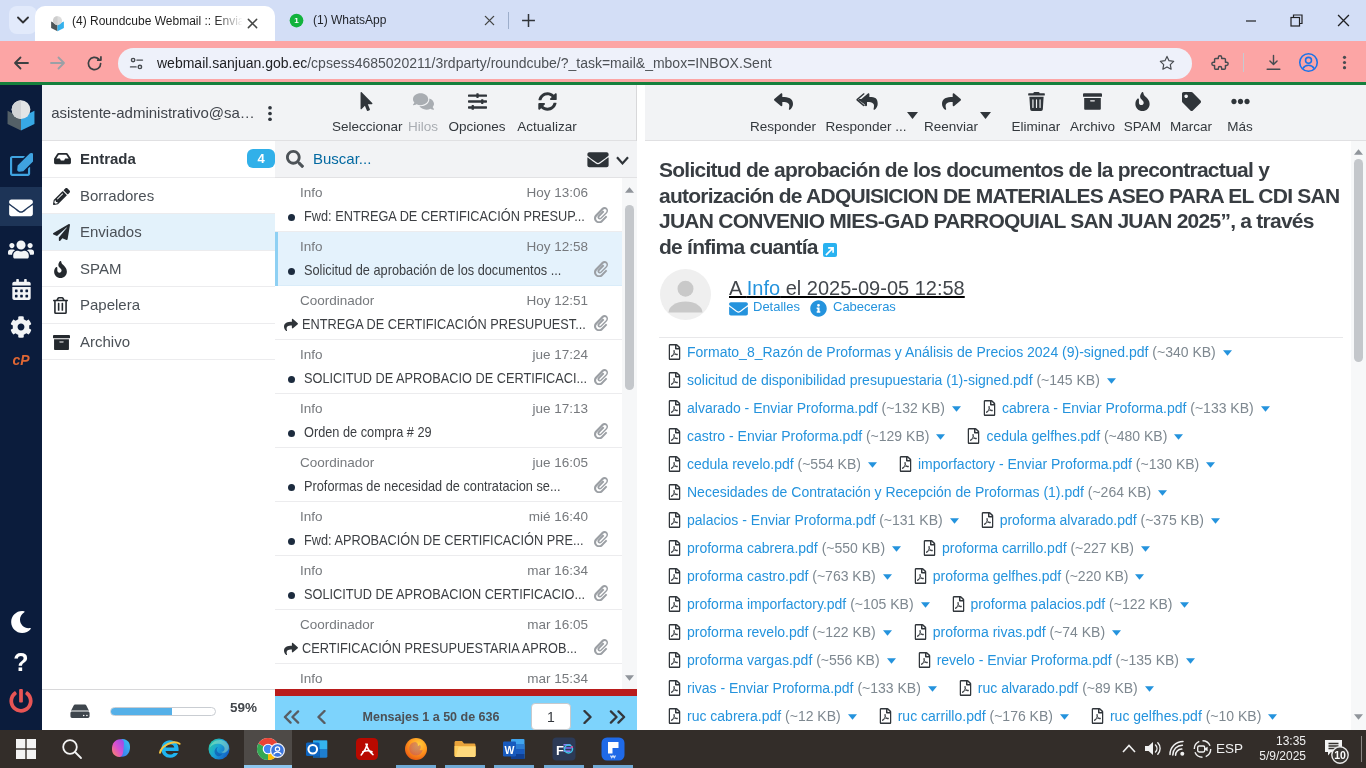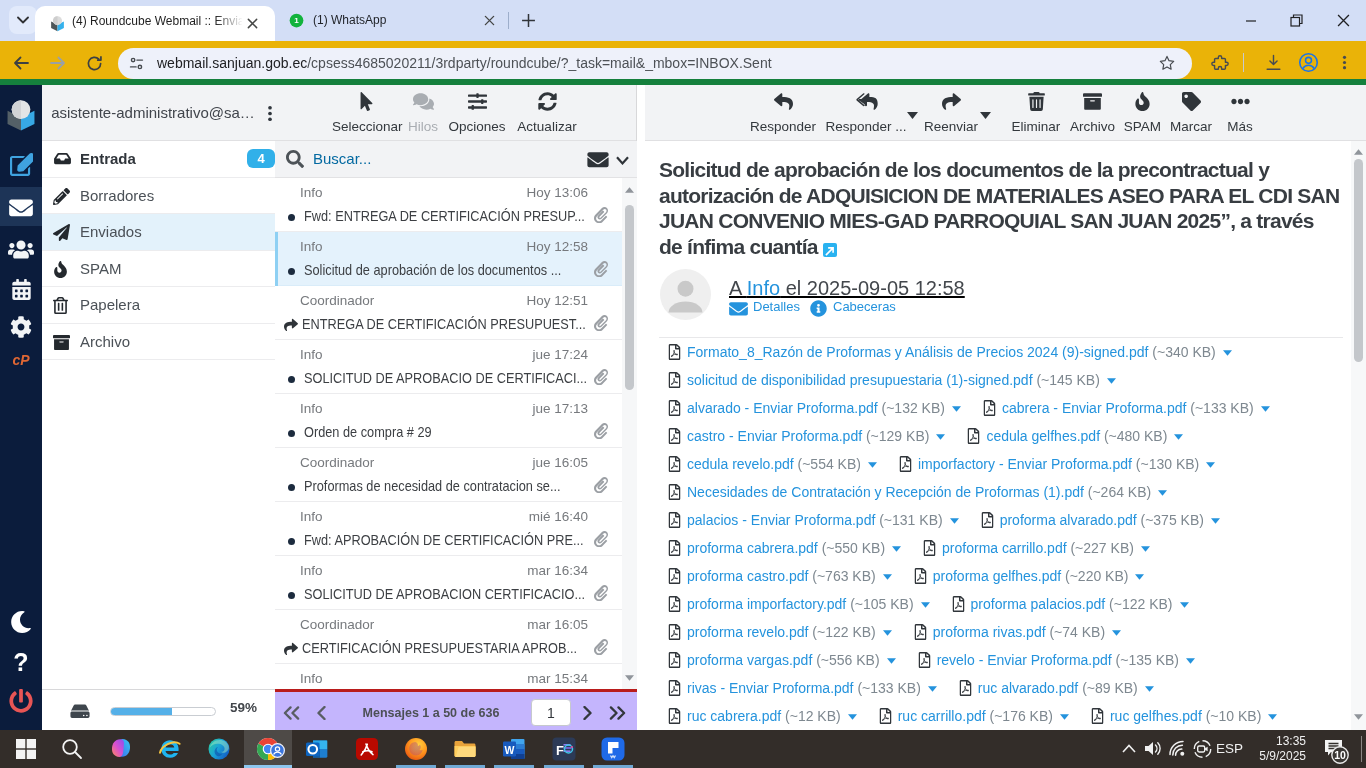--- a/index.html
+++ b/index.html
@@ -7,37 +7,37 @@
 #stage { position:relative; width:1366px; height:768px; background:#fff; }
 
 
 #tabstrip { position:absolute; left:0; top:0; width:1366px; height:41px; background:#d3def6; }
 #tabsearch { position:absolute; left:9px; top:6px; width:28px; height:28px; border-radius:8px; background:#e2eafb; }
 #activetab { position:absolute; left:35px; top:6px; width:240px; height:35px; background:#fff; border-radius:10px 10px 0 0; }
 #tabtitle { position:absolute; left:37px; top:8px; width:170px; font-size:12px; color:#1f1f1f; white-space:nowrap; overflow:hidden; }
 #watab { position:absolute; left:283px; top:8px; width:225px; height:26px; }
 #watitle { position:absolute; left:30px; top:5px; font-size:12px; color:#1f2227; }
 #urltext { position:absolute; left:39px; top:7px; font-size:14px; white-space:nowrap; overflow:hidden; width:990px; }
-#navbar { position:absolute; left:0; top:41px; width:1366px; height:44px; background:#eab308; border-bottom:6px solid #15803d; }
+#navbar { position:absolute; left:0; top:41px; width:1366px; height:44px; background:#fca5a5; border-bottom:3px solid #15803d; }
 #urlpill { position:absolute; left:118px; top:7px; width:1074px; height:31px; border-radius:16px; background:#eef1fa; }
 
 
 #app { position:absolute; left:0; top:85px; width:1366px; height:645px; background:#fff; }
 #sidebar { position:absolute; left:0; top:0; width:42px; height:645px; background:#0b1c3c; }
 #folders { position:absolute; left:42px; top:0; width:241px; height:645px; background:#fff; border-right:1px solid #d8d8da; }
 #msglist { position:absolute; left:275px; top:0; width:362px; height:645px; background:#fff; border-right:1px solid #d8d8da;text-decoration:underline; }
 #msgview { position:absolute; left:645px; top:0; width:721px; height:645px; background:#fff; }
 .colheader { position:absolute; left:0; top:0; width:100%; height:56px; background:#f2f3f5; border-bottom:1px solid #e0e0e2; }
 
 .folderrow { position:absolute; left:0; width:241px; height:36.5px; border-bottom:1px solid #ececee; }
 .tbtn { position:absolute; top:0; height:56px; } .tbtn > svg { display:block; margin-top:7px; }
 .tlabel { margin-top:8px; text-align:center; font-size:13.5px; color:#33383d; white-space:nowrap; }
 #searchrow { position:absolute; left:0; top:56px; width:362px; height:37px; background:#f2f3f5; border-bottom:1px solid #e2e2e4; }
 #listsb { position:absolute; left:347px; top:93px; width:15px; height:511px; background:#f6f7f8; }
-#listfooter { position:absolute; left:0; top:604px; width:362px; height:56px; border-top:3px solid #b91c1c; background:#c4b5fd; }
+#listfooter { position:absolute; left:0; top:604px; width:362px; height:56px; border-top:7px solid #b91c1c; background:#7dd3fc; }
 .mrow { position:absolute; left:0; width:347px; height:54px; border-bottom:1px solid #ececee; background:#fff; }
 .msender { position:absolute; left:25px; top:7px; font-size:13.5px; color:#76797d; }
 .mdate { position:absolute; right:34px; top:7px; font-size:13.5px; color:#76797d; }
 .msubj { position:absolute; left:29px; top:29px; width:336px; font-size:15px; color:#3c3f43; white-space:nowrap; overflow:hidden; transform:scaleX(.85); transform-origin:0 50%; }
 .mdot { position:absolute; left:13px; top:36px; width:7px; height:7px; border-radius:50%; background:#1c2b3e; }
 .mclip { position:absolute; left:319px; top:29px; }
 .mfwd { position:absolute; left:8px; top:32px; }
 .mrow.sel { background:#e4f2fc; border-bottom-color:#d9ecf9; }
 .mrow.sel::before { content:""; position:absolute; left:0; top:0; width:3px; height:54px; background:#8ed0f3; }
 #subject { position:absolute; left:14px; top:72px; width:700px; font-size:21px; letter-spacing:-0.75px; font-weight:bold; line-height:25.5px; color:#383d42; }

